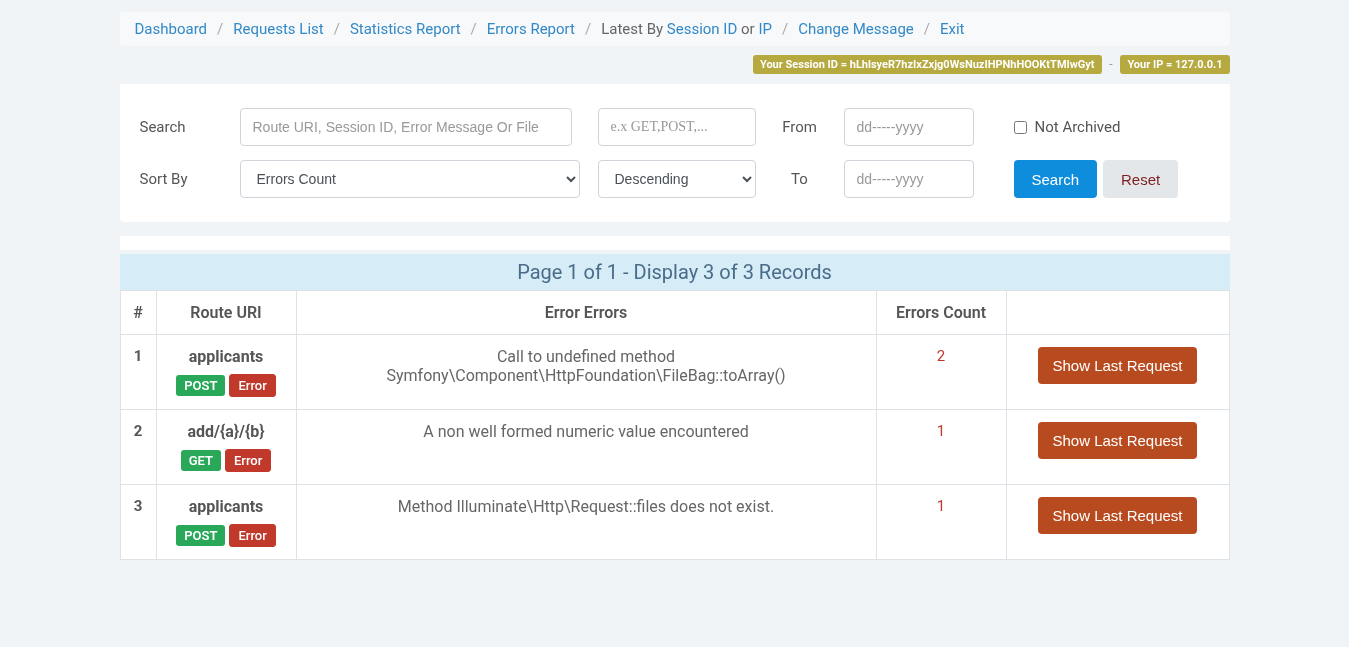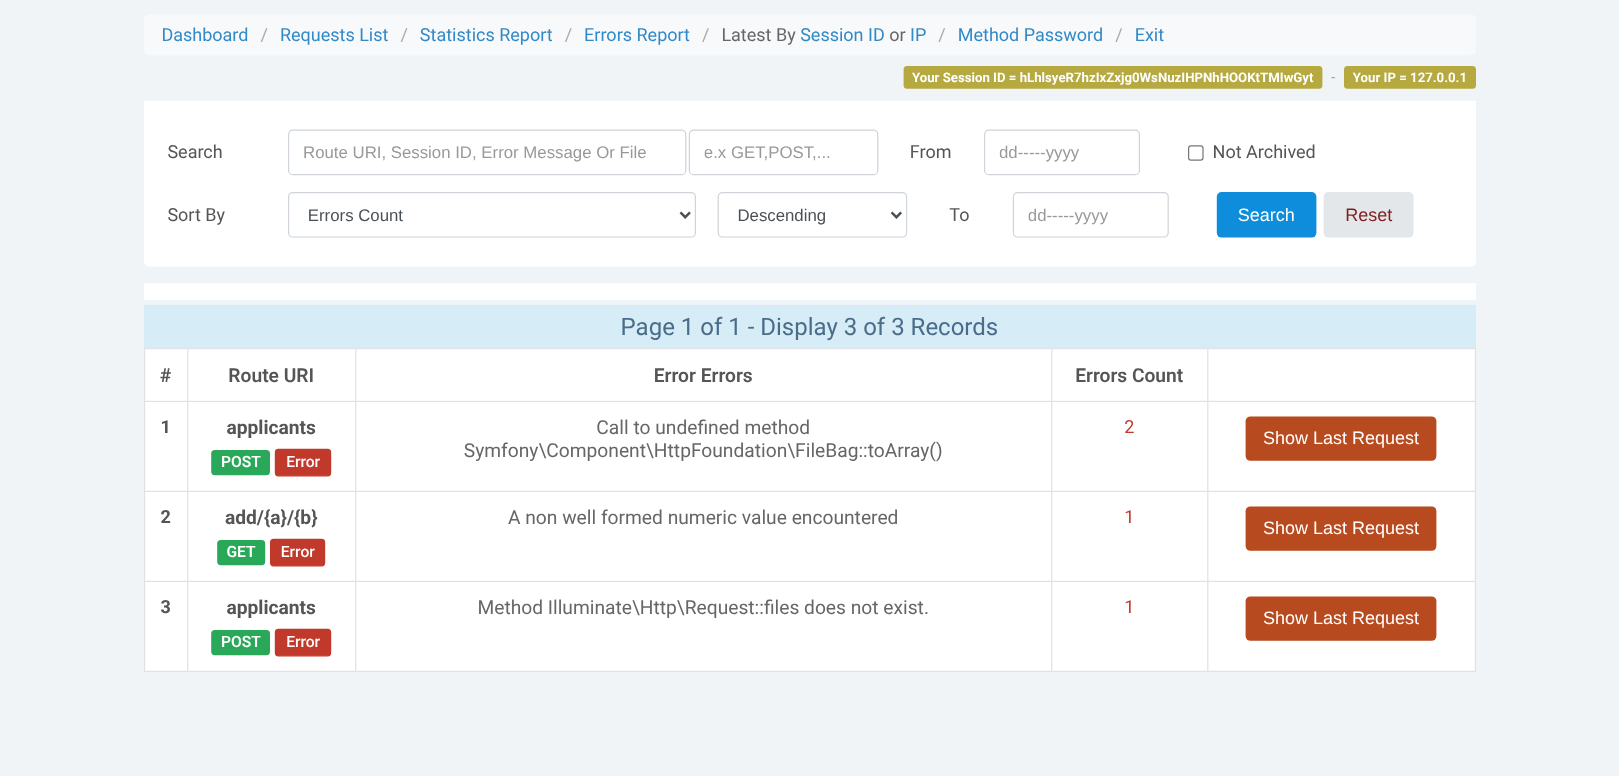--- a/index.html
+++ b/index.html
@@ -75,22 +75,22 @@
     .filter-input, .filter-select {
       border: 1px solid #ced4da;
       border-radius: 4px;
       padding: 8px 12px;
       font-size: 14px;
       color: #495057;
       background: #fff;
       height: 38px;
     }
     .filter-input::placeholder { color: #999; }
-    .filter-input.wide { width: 332px; margin-right: 2px; }
-    .filter-input.med { width: 158px; }
+    .filter-input.wide { width: 332px; margin-right: 26px; }
+    .filter-input.med { width: 158px; font-family: Liberation Serif, serif; }
     .filter-input.date { width: 130px; margin-right: 18px; }
     .filter-select.wide { width: 340px; margin-right: 18px; }
     .filter-select.med { width: 158px; }
     .filter-spacer-date { width: 88px; text-align: center; color: #555; }
     .checkbox-wrap { display: flex; align-items: center; }
     .checkbox-wrap input { margin-right: 8px; }
     .btn {
       border: none;
       border-radius: 4px;
       padding: 8px 18px;
@@ -190,21 +190,21 @@
     <span class="breadcrumb-item"><a href="#">Requests List</a></span>
     <span class="breadcrumb-sep">/</span>
     <span class="breadcrumb-item"><a href="#">Statistics Report</a></span>
     <span class="breadcrumb-sep">/</span>
     <span class="breadcrumb-item"><a href="#">Errors Report</a></span>
     <span class="breadcrumb-sep">/</span>
     <span class="breadcrumb-item breadcrumb-static">
       <span>Latest By </span><a href="#">Session ID</a><span> or </span><a href="#">IP</a>
     </span>
     <span class="breadcrumb-sep">/</span>
-    <span class="breadcrumb-item"><a href="#">Method Password</a></span>
+    <span class="breadcrumb-item"><a href="#">Change Message</a></span>
     <span class="breadcrumb-sep">/</span>
     <span class="breadcrumb-item"><a href="#">Exit</a></span>
   </div>
 
   <div class="badge-line">
     <span class="badge-olive">Your Session ID = hLhlsyeR7hzIxZxjg0WsNuzIHPNhHOOKtTMIwGyt</span>
     <span class="badge-dash">-</span>
     <span class="badge-olive">Your IP = 127.0.0.1</span>
   </div>
 

